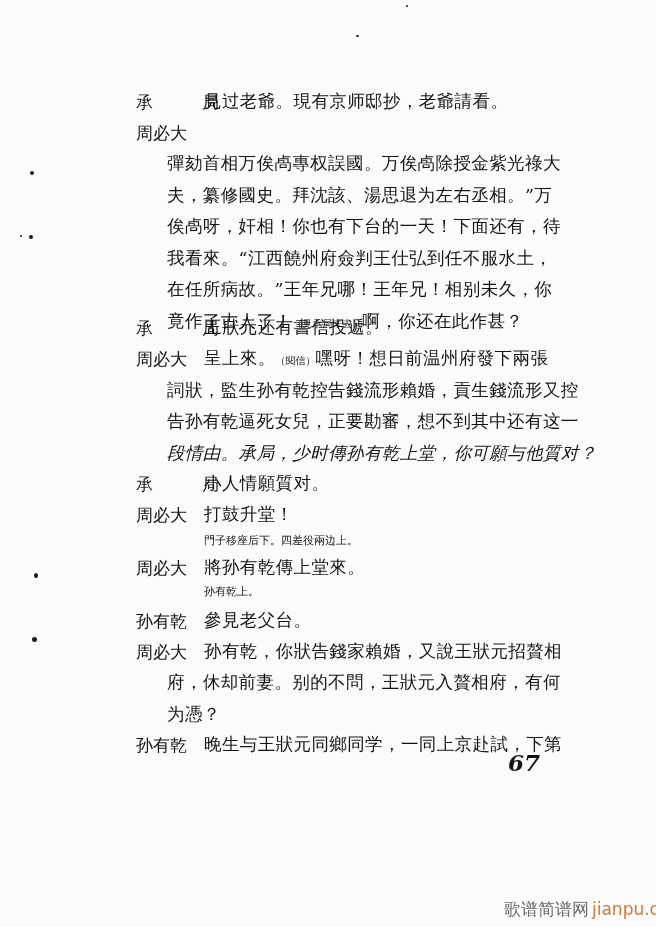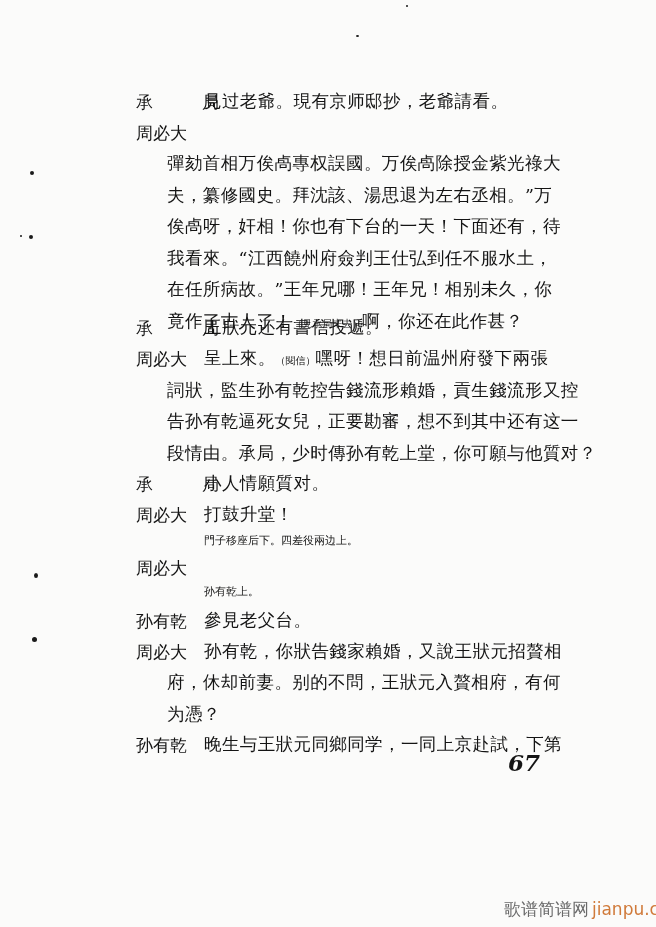--- a/index.html
+++ b/index.html
@@ -104,30 +104,31 @@
   <div class="line l2" style="top:279px;">在任所病故。”王年兄哪！王年兄！相别未久，你</div>
   <div class="line l2" style="top:311px;"><span>竟作了古人了！</span><span class="small">（見承局未去）</span><span>啊，你还在此作甚？</span></div>
 
   <div class="speaker spaced" style="top:318px;">承　局</div>
   <div class="line l1" style="top:317px;">王狀元还有書信投遞。</div>
 
   <div class="speaker" style="top:349px;">周必大</div>
   <div class="line l1" style="top:348px;"><span>呈上來。</span><span class="small">（閱信）</span><span>嘿呀！想日前温州府發下兩張</span></div>
   <div class="line l2" style="top:380px;">詞狀，監生孙有乾控告錢流形賴婚，貢生錢流形又控</div>
   <div class="line l2" style="top:411px;">告孙有乾逼死女兒，正要勘審，想不到其中还有这一</div>
-  <div class="line l2" style="top:443px;">段情由。承局，少时傳孙有乾上堂，你可願与他質对？</div>
+  <div class="line l2" style="top:443px;font-style:italic;">段情由。承局，少时傳孙有乾上堂，你可願与他質对？</div>
 
   <div class="speaker spaced" style="top:474px;">承　局</div>
   <div class="line l1" style="top:473px;">小人情願質对。</div>
 
   <div class="speaker" style="top:505px;">周必大</div>
   <div class="line l1" style="top:504px;">打鼓升堂！</div>
   <div class="stage" style="top:534px;">門子移座后下。四差役兩边上。</div>
 
   <div class="speaker" style="top:558px;">周必大</div>
+  <div class="line l1" style="top:557px;">將孙有乾傳上堂來。</div>
   <div class="stage" style="top:585px;">孙有乾上。</div>
 
   <div class="speaker" style="top:611px;">孙有乾</div>
   <div class="line l1" style="top:610px;">參見老父台。</div>
 
   <div class="speaker" style="top:642px;">周必大</div>
   <div class="line l2" style="top:672px;">府，休却前妻。别的不問，王狀元入贅相府，有何</div>
   <div class="line l1" style="top:641px;">孙有乾，你狀告錢家賴婚，又說王狀元招贅相</div>
   <div class="line l2" style="top:704px;">为憑？</div>
 

